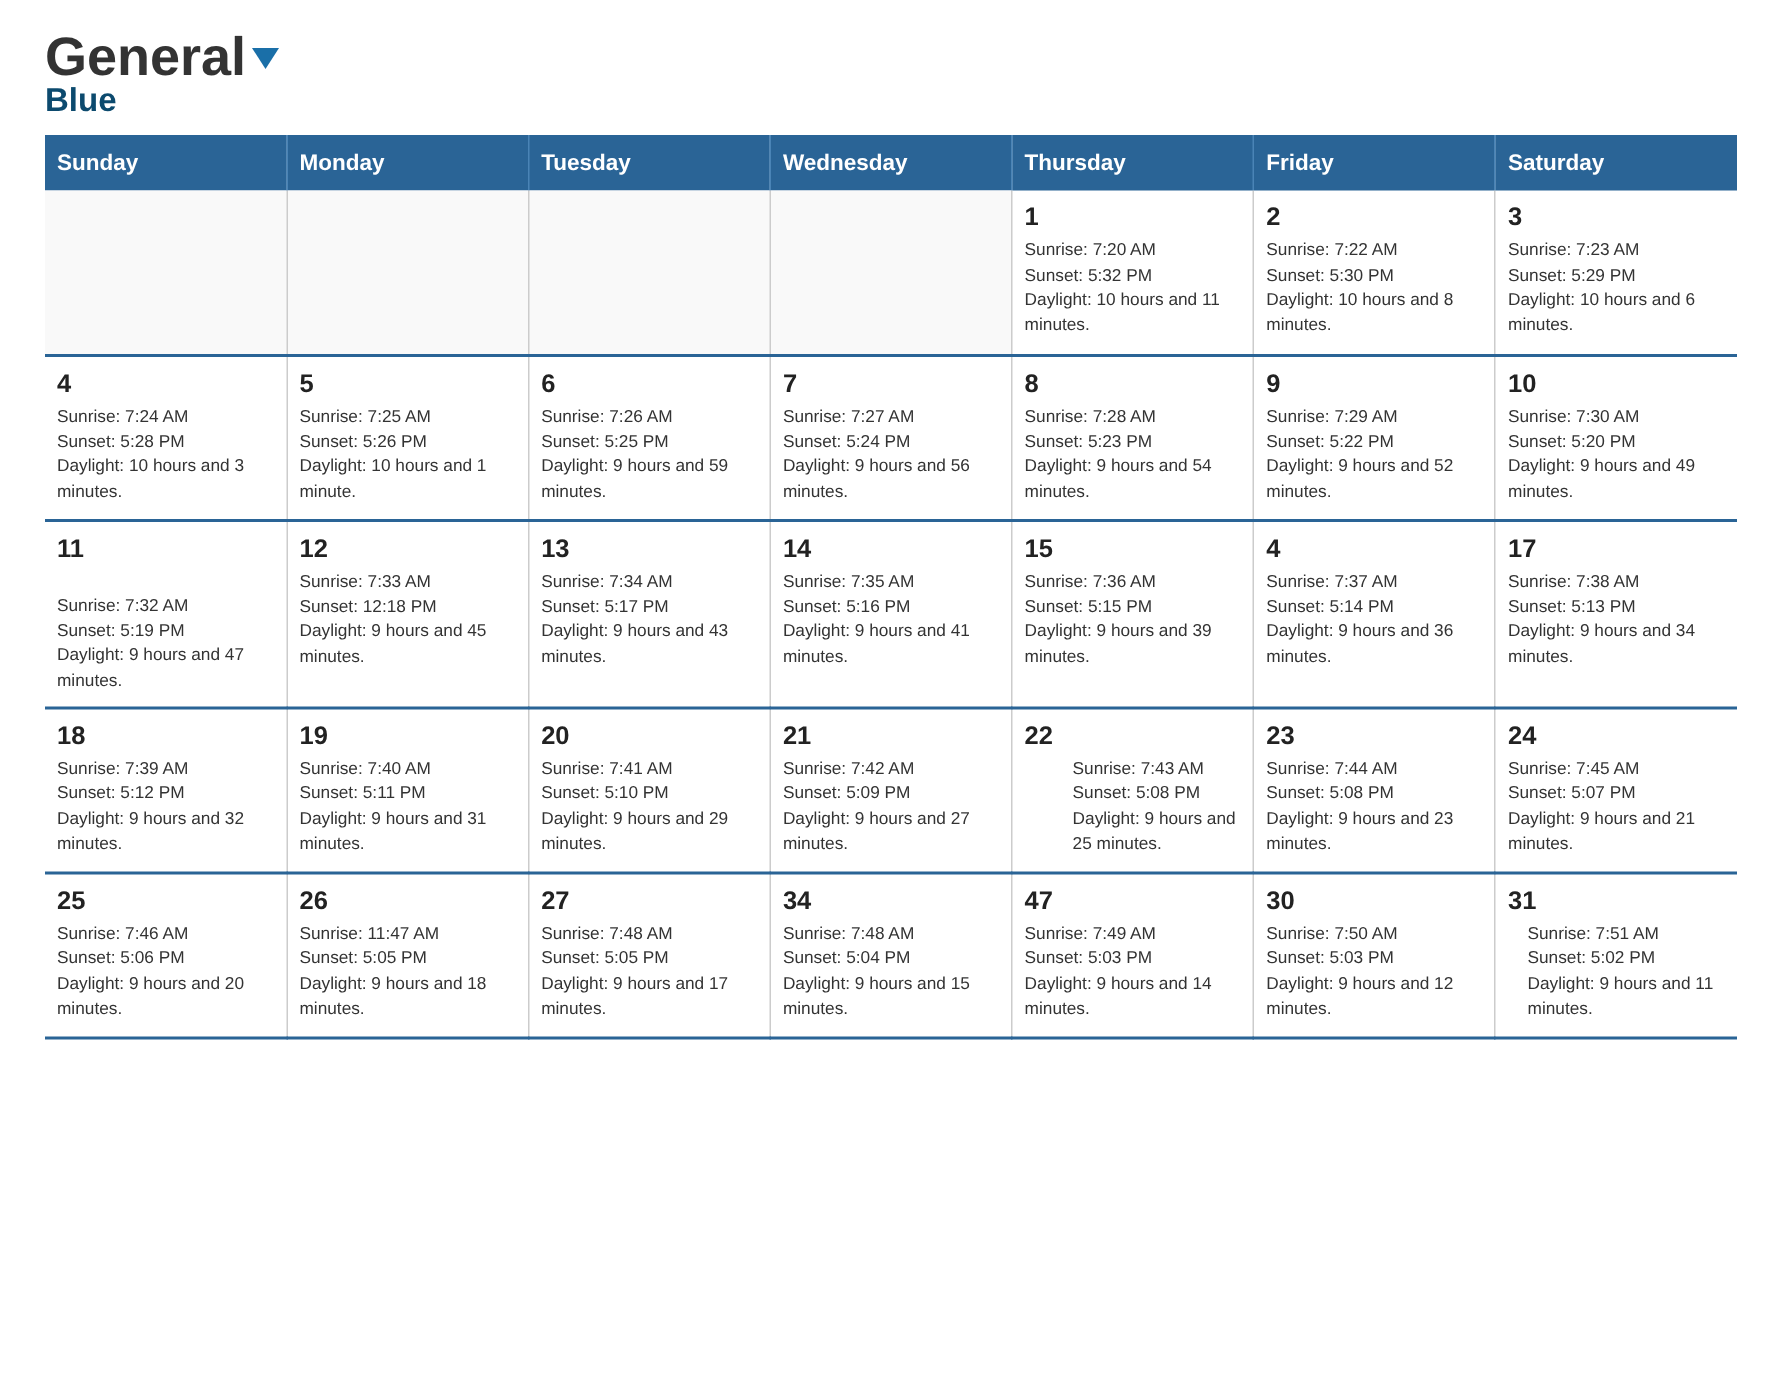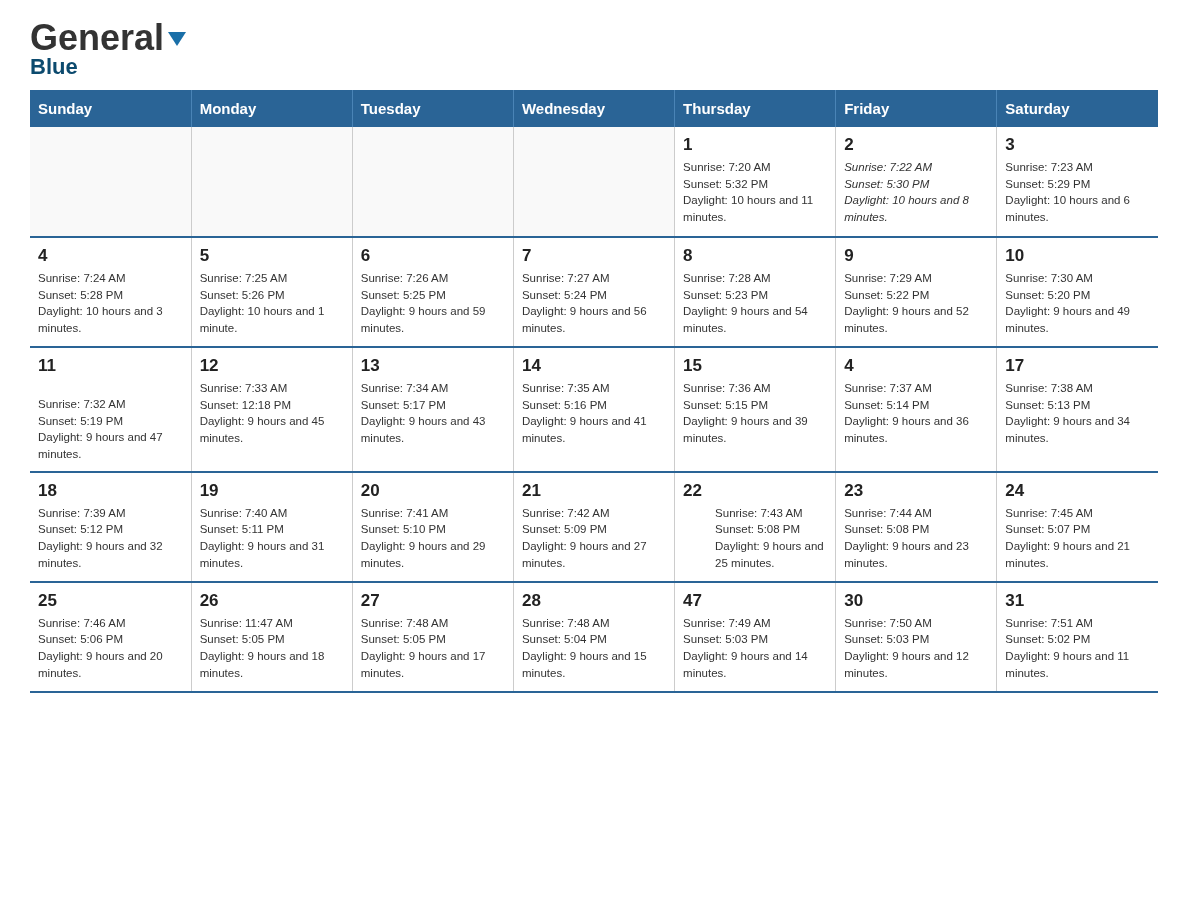--- a/index.html
+++ b/index.html
@@ -137,21 +137,21 @@
         <td class="empty-cell"></td>
         <td class="empty-cell"></td>
         <td>
           <div class="day-number">1</div>
           <div class="day-info" style="white-space: pre-line;">Sunrise: 7:20 AM
 Sunset: 5:32 PM
 Daylight: 10 hours and 11 minutes.</div>
         </td>
         <td>
           <div class="day-number">2</div>
-          <div class="day-info" style="white-space: pre-line; font-style: italic;">Sunrise: 7:22 AM
+          <div class="day-info" style="white-space: pre-line;">Sunrise: 7:22 AM
 Sunset: 5:30 PM
 Daylight: 10 hours and 8 minutes.</div>
         </td>
         <td>
           <div class="day-number">3</div>
           <div class="day-info" style="white-space: pre-line;">Sunrise: 7:23 AM
 Sunset: 5:29 PM
 Daylight: 10 hours and 6 minutes.</div>
         </td>
       </tr>
@@ -300,38 +300,38 @@
 Sunset: 5:05 PM
 Daylight: 9 hours and 18 minutes.</div>
         </td>
         <td>
           <div class="day-number">27</div>
           <div class="day-info" style="white-space: pre-line;">Sunrise: 7:48 AM
 Sunset: 5:05 PM
 Daylight: 9 hours and 17 minutes.</div>
         </td>
         <td>
-          <div class="day-number">28</div>
+          <div class="day-number">34</div>
           <div class="day-info" style="white-space: pre-line;">Sunrise: 7:48 AM
 Sunset: 5:04 PM
 Daylight: 9 hours and 15 minutes.</div>
         </td>
         <td>
           <div class="day-number">47</div>
           <div class="day-info" style="white-space: pre-line;">Sunrise: 7:49 AM
 Sunset: 5:03 PM
 Daylight: 9 hours and 14 minutes.</div>
         </td>
         <td>
           <div class="day-number">30</div>
           <div class="day-info" style="white-space: pre-line;">Sunrise: 7:50 AM
 Sunset: 5:03 PM
 Daylight: 9 hours and 12 minutes.</div>
         </td>
         <td>
           <div class="day-number">31</div>
-          <div class="day-info" style="white-space: pre-line;">Sunrise: 7:51 AM
+          <div class="day-info" style="white-space: pre-line; margin-left: 13px;">Sunrise: 7:51 AM
 Sunset: 5:02 PM
 Daylight: 9 hours and 11 minutes.</div>
         </td>
       </tr>
     </tbody>
 </table>
 
 </body></html>

